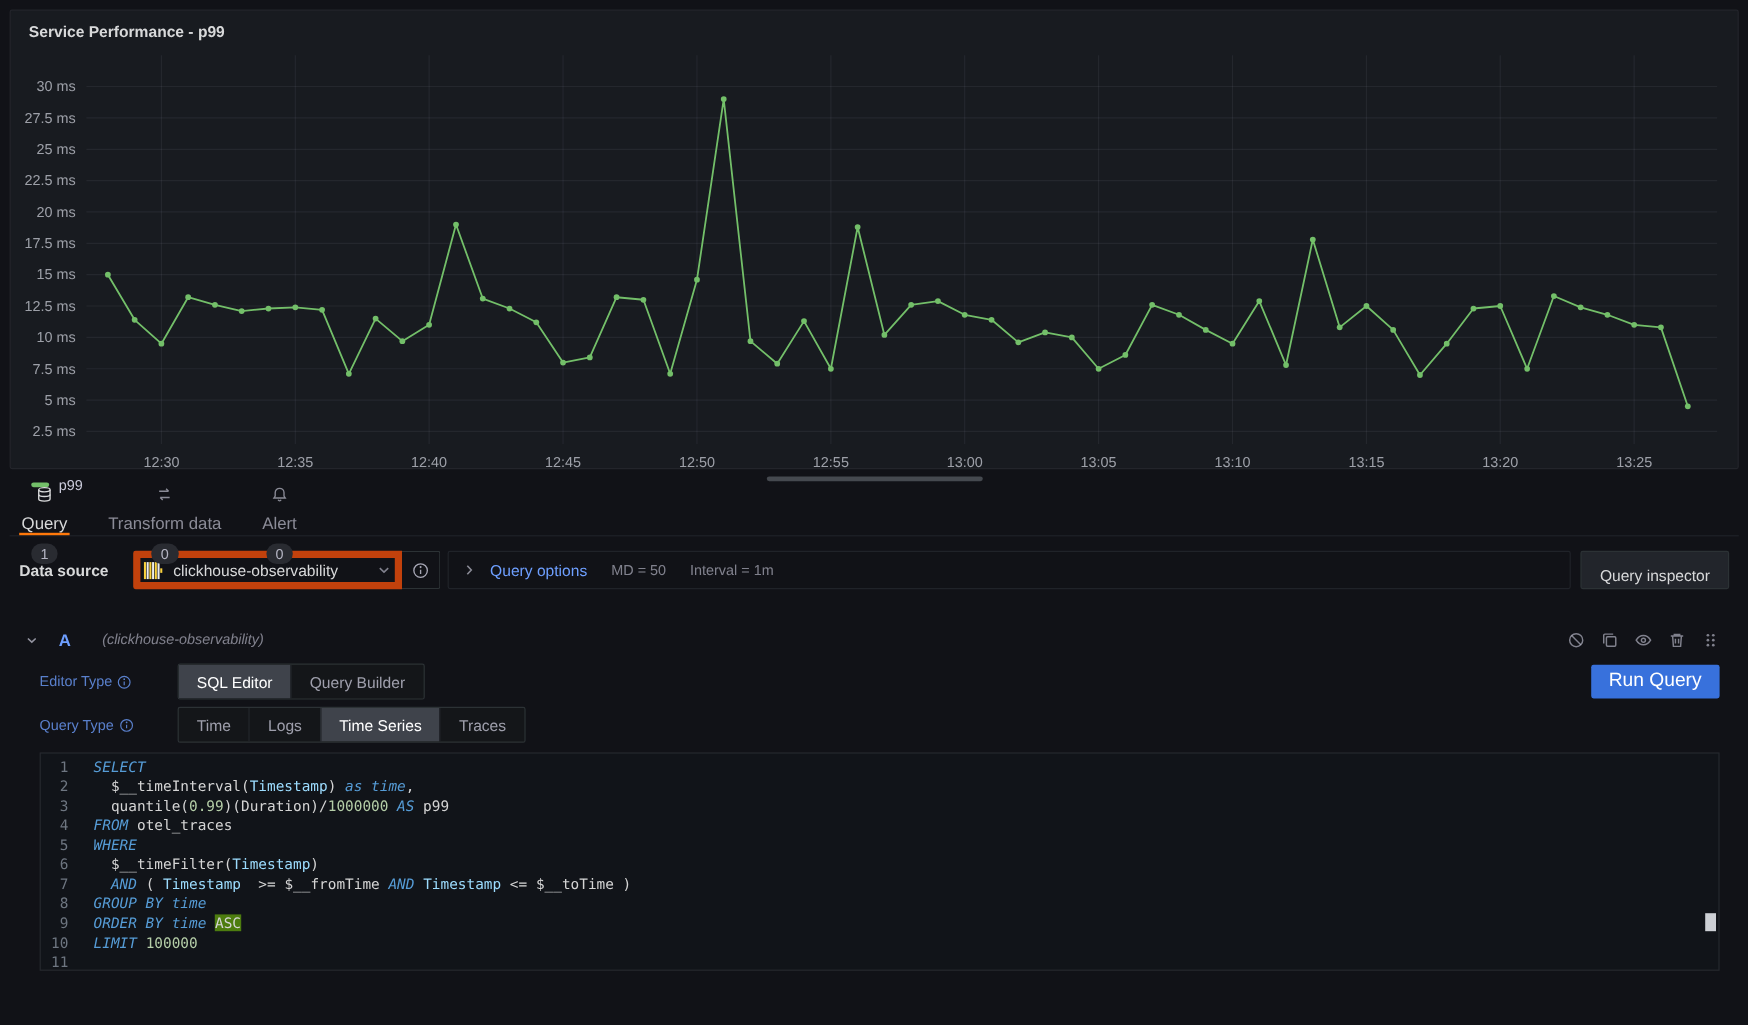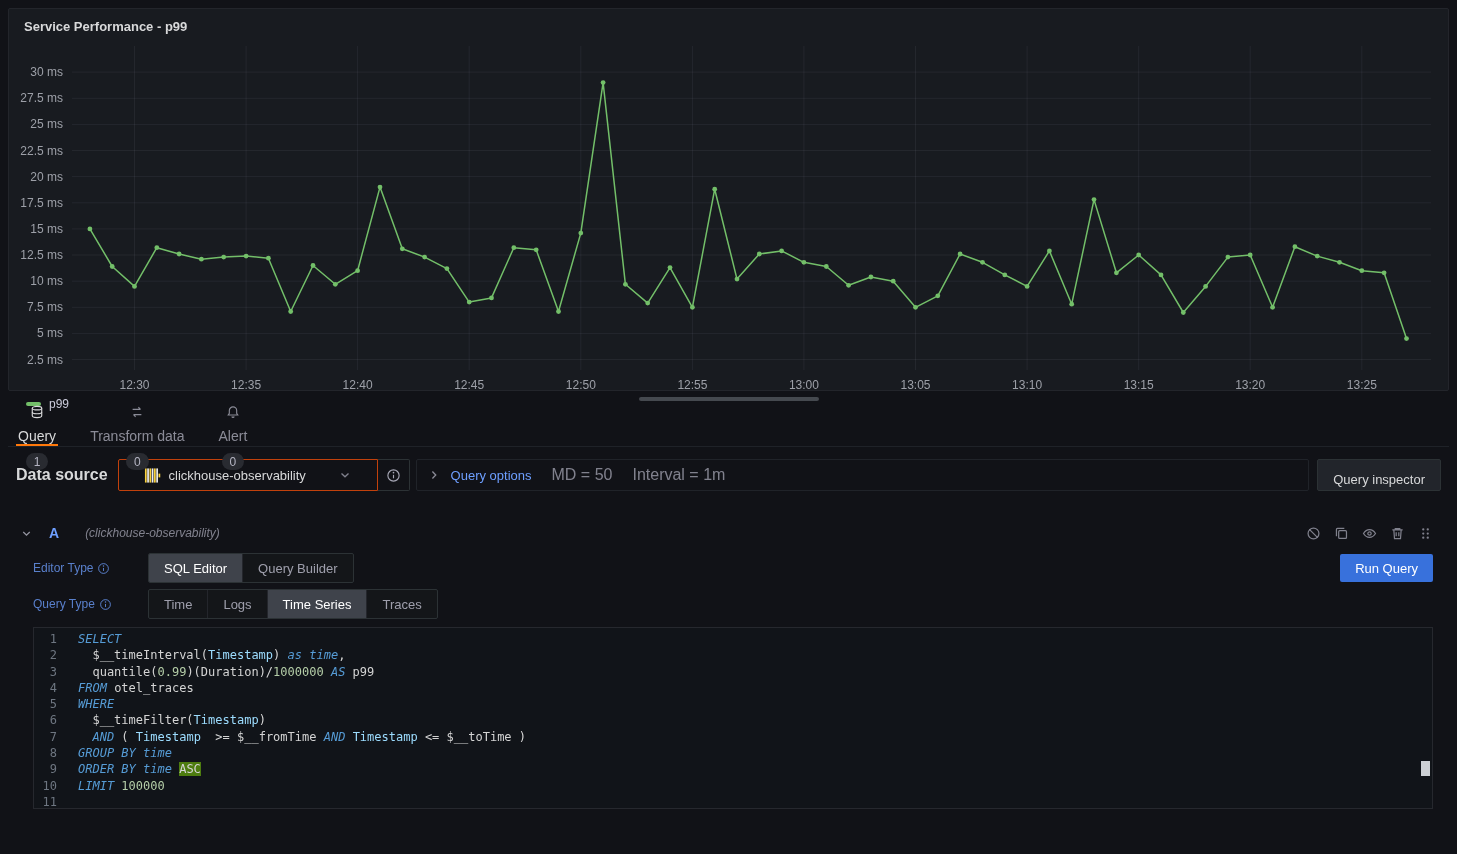--- a/index.html
+++ b/index.html
@@ -24,33 +24,33 @@
     padding:0 8px;margin-top:4px;gap:30px;}
   .tab{display:flex;align-items:center;gap:9px;font-size:14px;color:rgba(204,204,220,.65);
     cursor:pointer;position:relative;padding:0 2px;flex-direction:column;}
   .tab.active{color:#d8d9da;}
   .tab.active::after{content:"";position:absolute;left:0;right:0;bottom:0;height:2px;background:#ff780a;}
   .tab-icon{display:flex;}
   .badge{background:#292b31;border-radius:9px;padding:1.5px 8px;font-size:12px;color:rgba(204,204,220,.85);}
 
   
   .toolbar{display:flex;align-items:center;margin-top:12px;padding:0 8px;gap:0;height:32px;}
-  .ds-label{font-size:16px;font-weight:600;color:#d8d9da;margin-right:10px;white-space:nowrap;}
-  .ds-picker{display:flex;align-items:center;gap:8px;background:#111217;border:1px solid #c2410c;
-    border-radius:2px 0 0 2px;height:32px;padding:0 25px;width:260px;box-sizing:border-box;
+  .ds-label{font-size:13px;font-weight:600;color:#d8d9da;margin-right:21px;white-space:nowrap;}
+  .ds-picker{display:flex;align-items:center;gap:8px;background:#111217;border:6px solid #c2410c;
+    border-radius:2px 0 0 2px;height:32px;padding:0 2px;width:224px;box-sizing:border-box;
     font-size:13px;cursor:pointer;}
   .ds-picker .caret{margin-left:auto;color:rgba(204,204,220,.6);display:flex;}
   .icon-btn{width:32px;height:32px;display:flex;align-items:center;justify-content:center;
     background:transparent;border:1px solid #2c3235;border-left:none;border-radius:0 2px 2px 0;
     color:rgba(204,204,220,.8);cursor:pointer;box-sizing:border-box;}
   .options-bar{flex:1;display:flex;align-items:center;height:32px;border:1px solid #202329;
     border-radius:2px;padding:0 10px;margin-left:6px;box-sizing:border-box;gap:10px;}
   .angle{color:rgba(204,204,220,.65);display:flex;cursor:pointer;}
   .qo-toggle{color:#6e9fff;font-size:13px;font-weight:500;cursor:pointer;}
-  .qo-meta{color:rgba(204,204,220,.6);font-size:16px;margin-left:10px;text-align:center;}
+  .qo-meta{color:rgba(204,204,220,.6);font-size:12px;margin-left:10px;text-align:center;}
   .secondary-btn{height:32px;margin-left:8px;padding:12px 15px;background:#22252b;border:1px solid #2c3235;
     border-radius:2px;color:#d8d9da;font-size:13px;font-weight:500;cursor:pointer;
     font-family:"Liberation Sans",sans-serif;}
 
   
   .query-card{margin-top:28px;padding:0 16px 0 12px;}
   .qrow-header{display:flex;align-items:center;height:28px;}
   .collapse-icon{color:rgba(204,204,220,.7);display:flex;cursor:pointer;}
   .refid{color:#6e9fff;font-size:14px;font-weight:600;margin-left:16px;cursor:pointer;}
   .ds-hint{font-style:italic;font-size:12px;color:rgba(204,204,220,.6);margin-left:26px;}
@@ -62,21 +62,21 @@
   .field-label{display:flex;align-items:center;gap:4px;color:rgba(110,159,255,.78);
     font-size:12px;width:115px;flex:none;}
   .field-label .info{display:flex;color:rgba(110,159,255,.78);cursor:pointer;}
   .radio-group{display:flex;height:30px;border:1px solid #2c3235;border-radius:2px;
     background:#141619;overflow:hidden;box-sizing:border-box;}
   .radio-opt{display:flex;align-items:center;padding:0 15px;font-size:13px;
     color:rgba(204,204,220,.75);cursor:pointer;border-left:1px solid #24262c;white-space:nowrap;}
   .radio-opt:first-child{border-left:none;}
   .radio-opt.active{background:#3f434b;color:#ffffff;font-weight:500;}
   .primary-btn{margin-left:auto;height:28px;padding:0 15px;background:#3871dc;border:none;
-    border-radius:2px;color:#fff;font-size:13px;font-weight:500;cursor:pointer;
+    border-radius:2px;color:#fff;font-size:16px;font-weight:500;cursor:pointer;
     font-family:"Liberation Sans",sans-serif;}
 
   
   .code-editor{position:relative;display:flex;margin-top:8px;border:1px solid #26282e;
     background:#111419;height:182px;box-sizing:border-box;padding-top:3px;overflow:hidden;
     font-family:"DejaVu Sans Mono","Liberation Mono",monospace;font-size:12px;line-height:16.3px;
     cursor:text;}
   .gutter{width:42px;flex:none;text-align:right;color:#6e7681;}
   .ln{height:16.3px;padding-right:19px;}
   .code{white-space:pre;margin-left:2px;}

